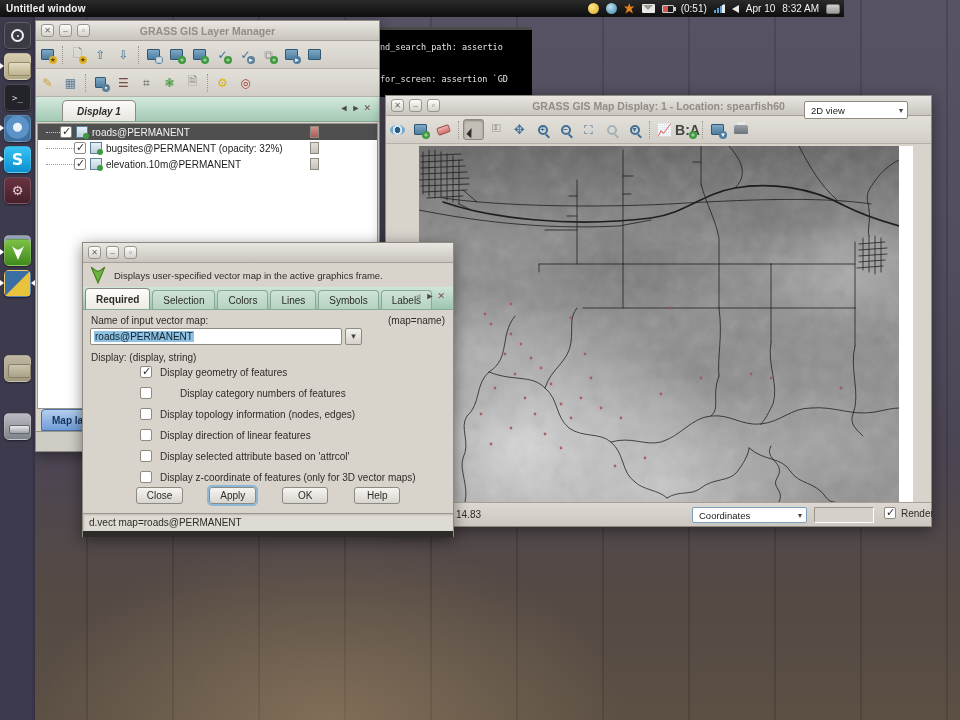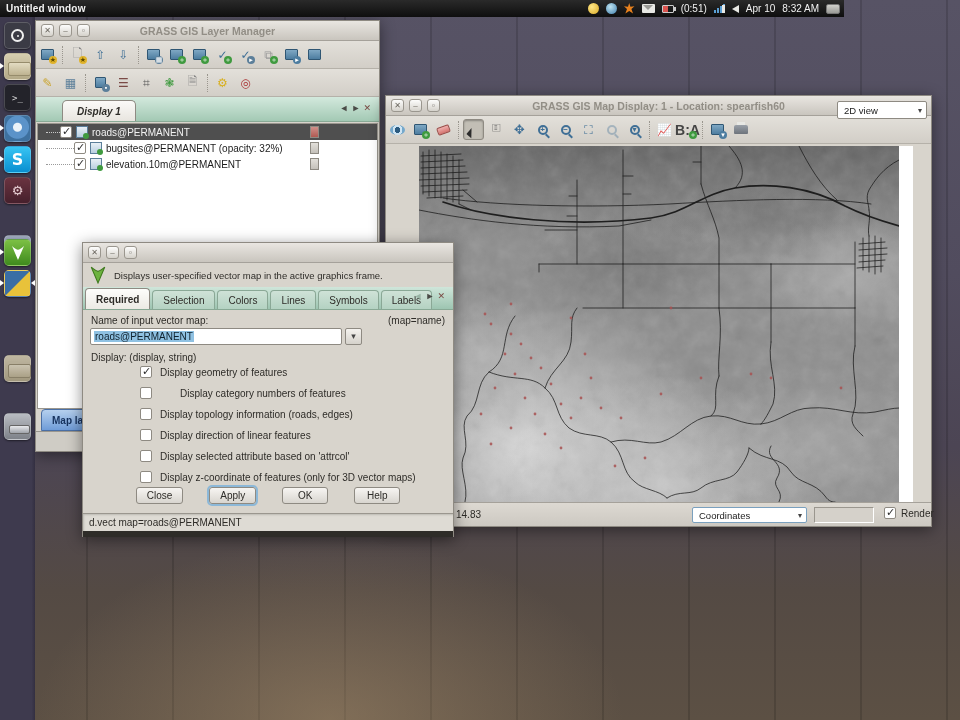--- a/index.html
+++ b/index.html
@@ -93,21 +93,21 @@
   #md .tbrow { height:28px; }
   #md-canvas { position:absolute; left:33px; top:50px; width:494px; height:358px; background:#fff; }
   #md-canvas svg { display:block; }
   #md-status { position:absolute; left:0; bottom:0; width:545px; height:24px; background:linear-gradient(#ddd9d2,#ccc8c1); border-top:1px solid #a5a19a; font-size:10px; color:#2c2a26; }
   #md-coords { position:absolute; left:70px; top:6px; }
   .combo { background:#fff; border:1px solid #7aa0be; border-radius:2px; height:16px; display:flex; align-items:center; font-size:9.5px; color:#222; padding-left:6px; position:relative; }
   .combo .chev { margin-left:auto; margin-right:4px; font-size:8px; color:#444; }
   #md-mode { position:absolute; left:306px; top:4px; width:115px; }
   #md-sunken { position:absolute; left:428px; top:4px; width:60px; height:16px; background:#d5d1ca; border:1px solid #9a968e; border-right-color:#fff; border-bottom-color:#fff; }
   #md-render { position:absolute; left:498px; top:4px; display:flex; gap:5px; align-items:center; }
-  #viewsel { position:absolute; right:4px; top:5px; width:90px; height:18px; border-color:#8e8a82; }
+  #viewsel { position:absolute; right:23px; top:5px; width:104px; height:18px; border-color:#8e8a82; }
   
   .i-eye { width:15px; height:10px; border-radius:50%; background:radial-gradient(circle at 50% 50%, #2c5b80 0 3px, #cfe4f2 3px 5px, #74a8cc 5px); }
   .i-eraser { width:13px; height:8px; background:linear-gradient(#f0b0ae,#d4736f); border:1px solid #9a4a46; border-radius:2px; transform:rotate(-20deg); }
   .i-pointer { width:0;height:0;border-left:5px solid #2c2c2c;border-bottom:4px solid transparent;border-top:0 solid transparent; transform:rotate(-50deg) scale(1.6); border-right:5px solid transparent;}
   .i-pan { color:#3f6f96; font-size:13px; }
   .i-mag { width:10px; height:10px; border:2px solid #3f6f96; border-radius:50%; position:relative; font-size:8px; font-weight:bold; color:#3f6f96; display:flex;align-items:center;justify-content:center;}
   .i-mag::after{content:"";position:absolute;right:-4px;bottom:-4px;width:5px;height:2px;background:#3f6f96;transform:rotate(45deg);}
   .i-ba { font-size:14px; font-weight:bold; color:#444; letter-spacing:0; }
   .i-print { width:14px;height:9px;background:linear-gradient(#9aa0a8,#6d737b);border-radius:2px 2px 1px 1px;position:relative;}
   .i-print::before{content:"";position:absolute;left:3px;top:-3px;width:8px;height:3px;background:#e8e8e4;}
@@ -130,20 +130,24 @@
   .btn.focus { outline:2px solid #8cb8d8; }
   #dv-status { position:absolute; left:0; top:270px; width:370px; height:18px; background:#dedbd4; border-top:1px solid #9a968e; box-shadow:inset 1px 1px 2px rgba(0,0,0,.15); font-size:10px; color:#2e2c28; line-height:18px; padding-left:6px; }
   #dv-bottom { position:absolute; left:0; top:288px; width:370px; height:6px; background:#2e2c28; }
   .leaf { flex:none; }
 </style>
 </head>
 <body>
 
 <div id="desktop">
 
+  <div id="terminal">
+    <div class="t1">nd_search_path: assertio</div>
+    <div class="t2">for_screen: assertion `GD</div>
+  </div>
 
   <div class="win" id="lm">
     <div class="tbar">
       <div class="ttext">GRASS GIS Layer Manager</div>
       <div class="wbtns">
         <div class="wbtn">✕</div>
         <div class="wbtn">‒</div>
         <div class="wbtn">▫</div>
       </div>
     </div>
@@ -438,21 +442,21 @@
       <div class="dvrow" style="top:56px;">
           <span class="cb on"></span>
           <span>Display geometry of features</span>
         </div>
       <div class="dvrow" style="top:77px;gap:28px;">
           <span class="cb"></span>
           <span>Display category numbers of features</span>
         </div>
       <div class="dvrow" style="top:98px;">
           <span class="cb"></span>
-          <span>Display topology information (roads, edges)</span>
+          <span>Display topology information (nodes, edges)</span>
         </div>
       <div class="dvrow" style="top:119px;">
           <span class="cb"></span>
           <span>Display direction of linear features</span>
         </div>
       <div class="dvrow" style="top:140px;">
           <span class="cb"></span>
           <span>Display selected attribute based on 'attrcol'</span>
         </div>
       <div class="dvrow" style="top:161px;">

